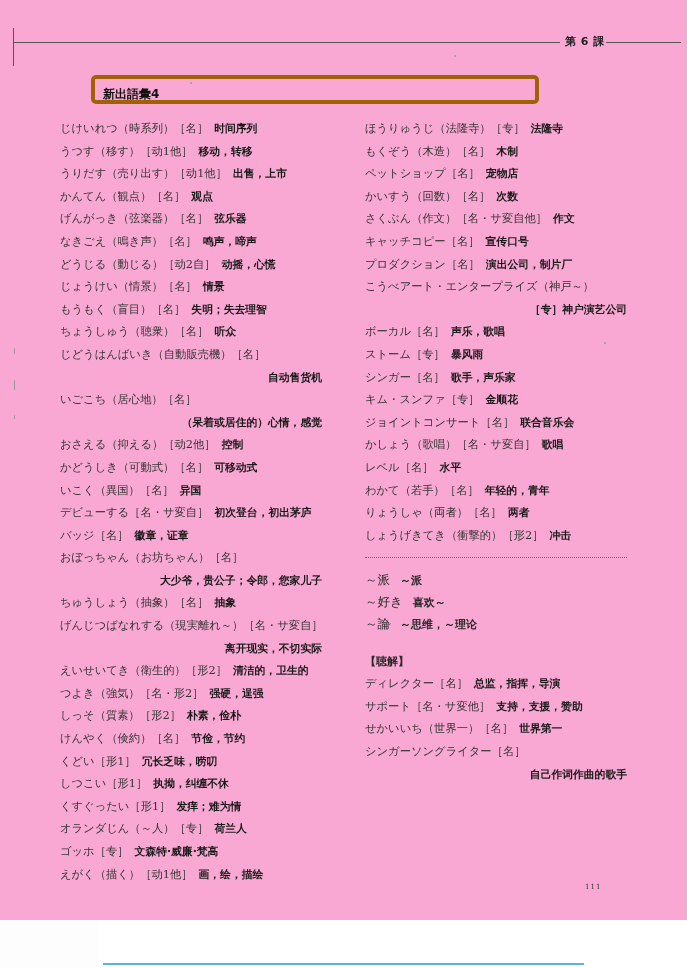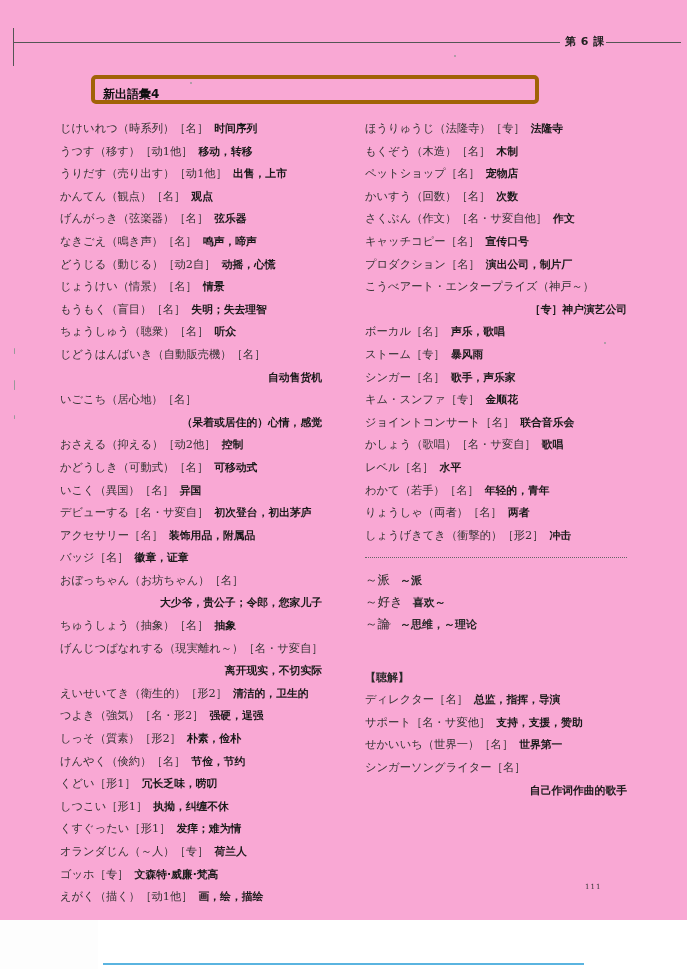--- a/index.html
+++ b/index.html
@@ -37,21 +37,21 @@
     font-size: 10.8px; color: #1a1a1a; margin-left: 6px;
   }
   .row.right-align { text-align: right; }
   .row.right-align .meaning { margin-left: 0; }
   .dotted { height: 1px; border-top: 1px dotted #666; margin: 10px 0 10px 0; width: 262px; }
   .affix-row { height: 22px; line-height: 22px; font-size: 12.5px; white-space: nowrap; position: relative; }
   .affix-row .ruby { position: absolute; font-size: 6px; top: -2px; left: 14px; color: #444; }
   .affix-row .meaning { font-weight: bold; font-family: "DejaVu Sans", "Liberation Sans", sans-serif; font-size: 11px; margin-left: 10px; }
   .subhead {
     font-weight: bold; font-family: "DejaVu Sans", "Liberation Sans", sans-serif;
-    font-size: 11px; height: 22px; line-height: 22px; margin-top: 32px;
+    font-size: 11px; height: 22px; line-height: 22px; margin-top: 16px;
   }
   .page-number { position: absolute; left: 585px; top: 883px; font-size: 7px; color: #333; letter-spacing: 1px; }
   .bottom-white { position: absolute; left: 98px; top: 920px; width: 589px; height: 49px; background: #ffffff; }
   .bottom-rule { position: absolute; left: 103px; top: 963px; width: 481px; height: 2px; background: #5ab4e0; }
   .speck { position: absolute; width: 2px; height: 2px; background: #999; border-radius: 1px; }
 </style>
 </head>
 <body>
 
 <div class="page">
@@ -76,21 +76,20 @@
       <div class="row"><span class="kana">もうもく（盲目）［名］</span><span class="meaning">失明；失去理智</span></div>
       <div class="row"><span class="kana">ちょうしゅう（聴衆）［名］</span><span class="meaning">听众</span></div>
       <div class="row"><span class="kana">じどうはんばいき（自動販売機）［名］</span></div>
       <div class="row right-align"><span class="meaning">自动售货机</span></div>
       <div class="row"><span class="kana">いごこち（居心地）［名］</span></div>
       <div class="row right-align"><span class="meaning">（呆着或居住的）心情，感觉</span></div>
       <div class="row"><span class="kana">おさえる（抑える）［动2他］</span><span class="meaning">控制</span></div>
       <div class="row"><span class="kana">かどうしき（可動式）［名］</span><span class="meaning">可移动式</span></div>
       <div class="row"><span class="kana">いこく（異国）［名］</span><span class="meaning">异国</span></div>
       <div class="row"><span class="kana">デビューする［名・サ変自］</span><span class="meaning">初次登台，初出茅庐</span></div>
-      <div class="row"><span class="kana">アクセサリー［名］</span><span class="meaning">装饰用品，附属品</span></div>
       <div class="row"><span class="kana">バッジ［名］</span><span class="meaning">徽章，证章</span></div>
       <div class="row"><span class="kana">おぼっちゃん（お坊ちゃん）［名］</span></div>
       <div class="row right-align"><span class="meaning">大少爷，贵公子；令郎，您家儿子</span></div>
       <div class="row"><span class="kana">ちゅうしょう（抽象）［名］</span><span class="meaning">抽象</span></div>
       <div class="row"><span class="kana">げんじつばなれする（現実離れ～）［名・サ変自］</span></div>
       <div class="row right-align"><span class="meaning">离开现实，不切实际</span></div>
       <div class="row"><span class="kana">えいせいてき（衛生的）［形2］</span><span class="meaning">清洁的，卫生的</span></div>
       <div class="row"><span class="kana">つよき（強気）［名・形2］</span><span class="meaning">强硬，逞强</span></div>
       <div class="row"><span class="kana">しっそ（質素）［形2］</span><span class="meaning">朴素，俭朴</span></div>
       <div class="row"><span class="kana">けんやく（倹約）［名］</span><span class="meaning">节俭，节约</span></div>

